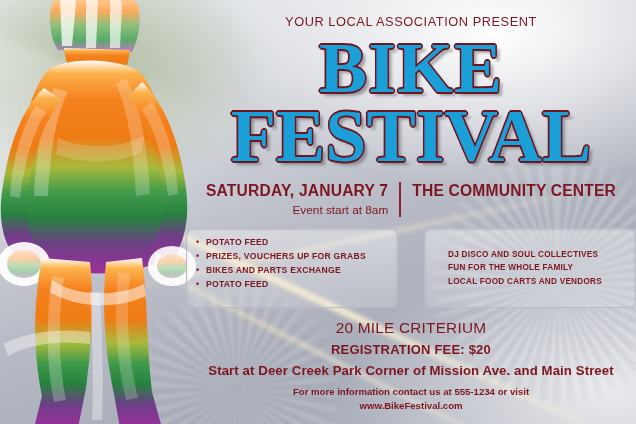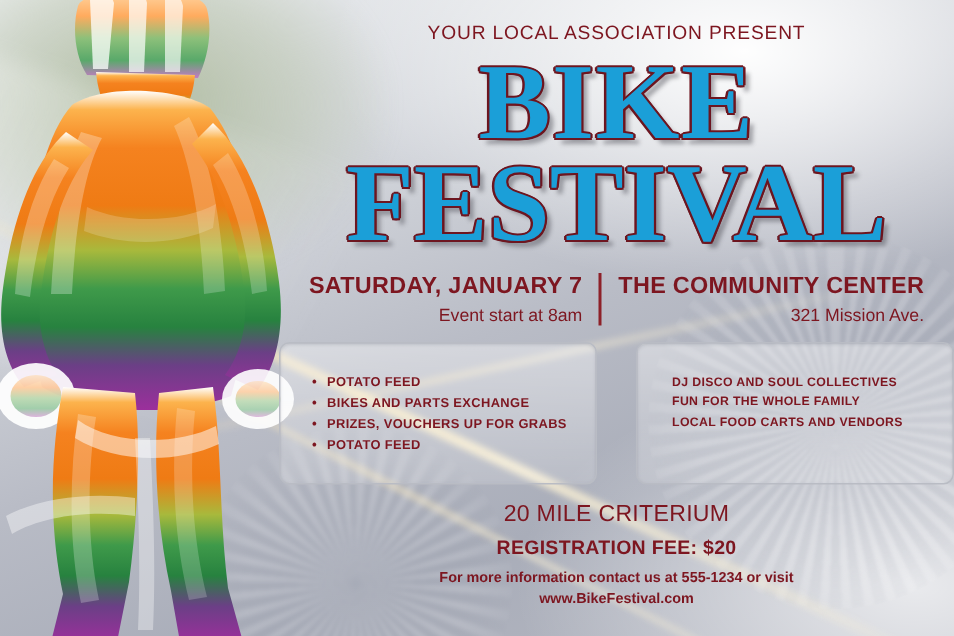--- a/index.html
+++ b/index.html
@@ -108,21 +108,21 @@
     padding:0 0 0 0;
   }
   .box{
     border:1px solid #b9bcc4;border-radius:7px;
     background:linear-gradient(180deg, rgba(255,255,255,.40), rgba(255,255,255,.16));
     box-shadow:0 1px 2px rgba(120,124,134,.25) inset;
   }
   .box-left{width:212px;padding:7px 8px 7px 9px;}
   .box-right{width:212px;padding:7px 9px 7px 11px;}
 
-  .bullets{list-style:none;margin:12px;padding:0;}
+  .bullets{list-style:none;margin:0;padding:0;}
   .bullets li{
     color:#7d1620;font-size:8.6px;font-weight:700;letter-spacing:.25px;
     line-height:1.62;position:relative;padding-left:10px;white-space:nowrap;
   }
   .bullets li:before{
     content:"•";position:absolute;left:0;top:-0.5px;color:#7d1620;font-size:9px;
   }
   .box-title{
     color:#8d1a24;font-size:12.6px;font-weight:700;letter-spacing:.2px;margin-bottom:4px;
   }
@@ -224,47 +224,47 @@
       <span class="title line2">FESTIVAL</span>
     </div>
 
     <div class="dv">
       <div class="dv-col dv-left">
         <div class="dv-main">SATURDAY, JANUARY 7</div>
         <div class="dv-sub">Event start at 8am</div>
       </div>
       <div class="dv-col dv-right">
         <div class="dv-main">THE COMMUNITY CENTER</div>
-        <div class="dv-sub">321 Mission Ave.</div>
       </div>
     </div>
 
 
     <div class="boxes">
       <div class="box box-left">
         <ul class="bullets">
           <li>POTATO FEED</li>
+          <li>PRIZES, VOUCHERS UP FOR GRABS</li>
           <li>BIKES AND PARTS EXCHANGE</li>
-          <li>PRIZES, VOUCHERS UP FOR GRABS</li>
           <li>POTATO FEED</li>
         </ul>
       </div>
 
       <div class="box box-right">
         <ul class="plain">
           <li>DJ DISCO AND SOUL COLLECTIVES</li>
           <li>FUN FOR THE WHOLE FAMILY</li>
           <li>LOCAL FOOD CARTS AND VENDORS</li>
         </ul>
       </div>
     </div>
 
     <div class="bottom">
       <div class="crit">20 MILE CRITERIUM</div>
       <div class="fee">REGISTRATION FEE: $20</div>
+      <div class="start">Start at Deer Creek Park Corner of Mission Ave. and Main Street</div>
       <div class="foot">
         <div>For more information contact us at 555-1234 or visit</div>
         <div>www.BikeFestival.com</div>
       </div>
     </div>
 
   </div>
 </div>
 
 </body></html>

